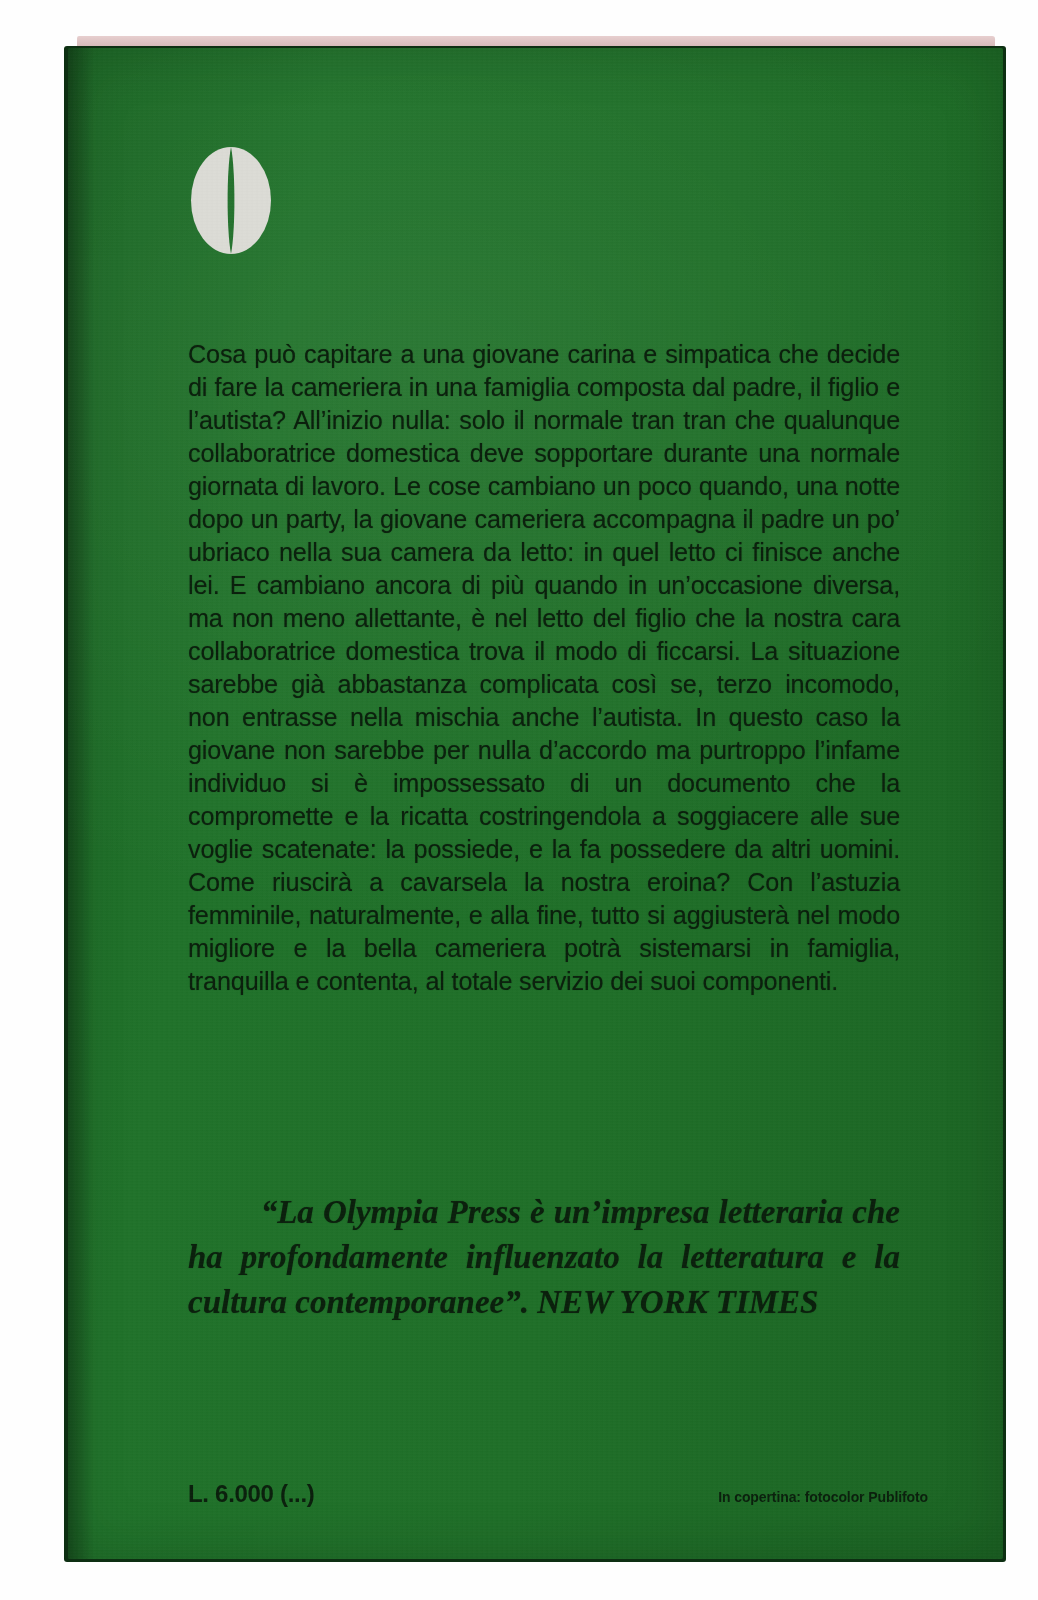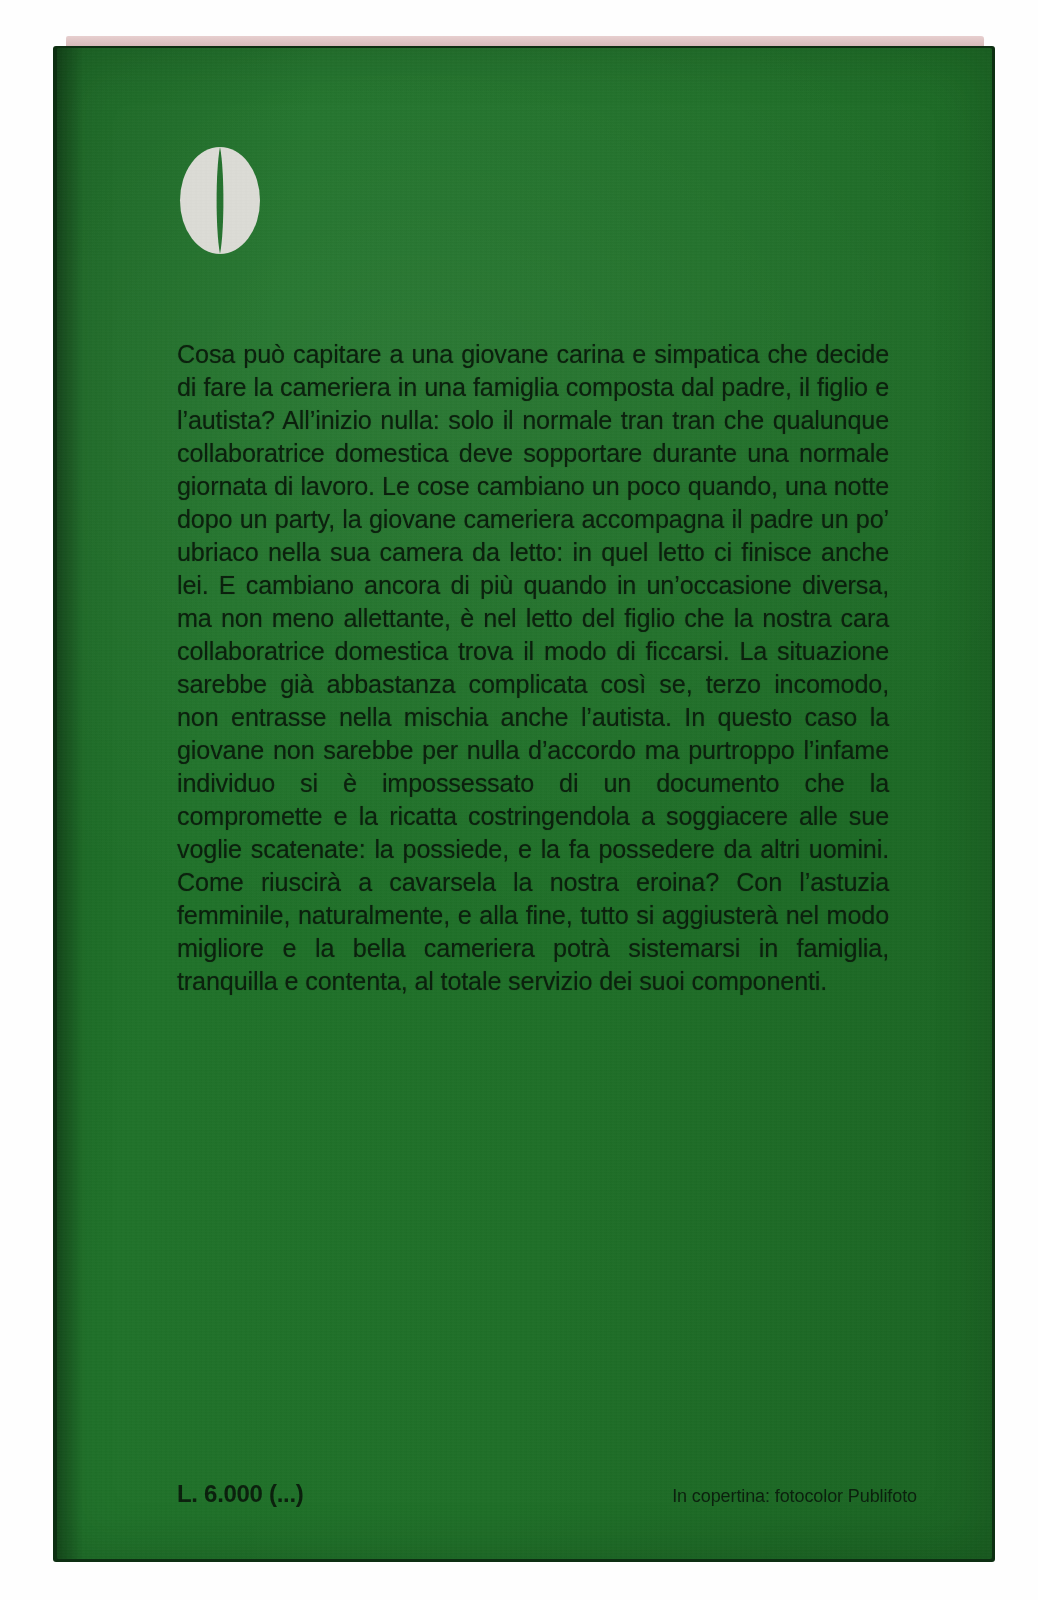--- a/index.html
+++ b/index.html
@@ -18,21 +18,21 @@
   #page {
     position: relative;
     width: 1038px;
     height: 1600px;
     background: #fefefe;
   }
 
   
   #book {
     position: absolute;
-    left: 52px;
+    left: 63px;
     top: 36px;
     width: 944px;
     height: 1528px;
   }
 
   
   #page-block {
     position: absolute;
     left: 14px;
     top: 0px;
@@ -153,22 +153,22 @@
   #price {
     font-family: "Liberation Sans", sans-serif;
     font-weight: bold;
     font-size: 24px;
     letter-spacing: -0.3px;
     white-space: nowrap;
     text-align: right;
   }
   #credit {
     font-family: "Liberation Sans", sans-serif;
-    font-weight: 400;
-    font-size: 18px;
+    font-weight: 700;
+    font-size: 14px;
     letter-spacing: -0.1px;
     white-space: nowrap;
   }
 
   
   #book-shadow {
     position: absolute;
     left: 58px;
     top: 48px;
     width: 940px;
@@ -203,20 +203,23 @@
               <path d="M43 3 C 40.5 16, 39.6 38, 39.6 56.5 C 39.6 75, 40.5 97, 43 110
                        C 45.5 97, 46.4 75, 46.4 56.5 C 46.4 38, 45.5 16, 43 3 Z" fill="#000"></path>
             </mask>
           </defs>
           <ellipse cx="43" cy="56.5" rx="40" ry="53.5" fill="#dcdcd6" mask="url(#slitmask)"></ellipse>
         </svg>
       </div>
 
       <div id="blurb">Cosa può capitare a una giovane carina e simpatica che decide di fare la cameriera in una famiglia composta dal padre, il figlio e l’autista? All’inizio nulla: solo il normale tran tran che qualunque collaboratrice domestica deve sopportare durante una normale giornata di lavoro. Le cose cambiano un poco quando, una notte dopo un party, la giovane cameriera accompagna il padre un po’ ubriaco nella sua camera da letto: in quel letto ci finisce anche lei. E cambiano ancora di più quando in un’occasione diversa, ma non meno allettante, è nel letto del figlio che la nostra cara collaboratrice domestica trova il modo di ficcarsi. La situazione sarebbe già abbastanza complicata così se, terzo incomodo, non entrasse nella mischia anche l’autista. In questo caso la giovane non sarebbe per nulla d’accordo ma purtroppo l’infame individuo si è impossessato di un documento che la compromette e la ricatta costringendola a soggiacere alle sue voglie scatenate: la possiede, e la fa possedere da altri uomini. Come riuscirà a cavarsela la nostra eroina? Con l’astuzia femminile, naturalmente, e alla fine, tutto si aggiusterà nel modo migliore e la bella cameriera potrà sistemarsi in famiglia, tranquilla e contenta, al totale servizio dei suoi componenti.</div>
 
+      <div id="quote">
+        <span>“La Olympia Press è un’impresa letteraria che ha profondamente influenzato la letteratura e la cultura contemporanee”. </span><span class="src">NEW YORK TIMES</span>
+      </div>
 
       <div id="footer">
         <span id="price">L. 6.000 (...)</span>
         <span id="credit">In copertina: fotocolor Publifoto</span>
       </div>
 
     </div>
   </div>
 </div>
 

